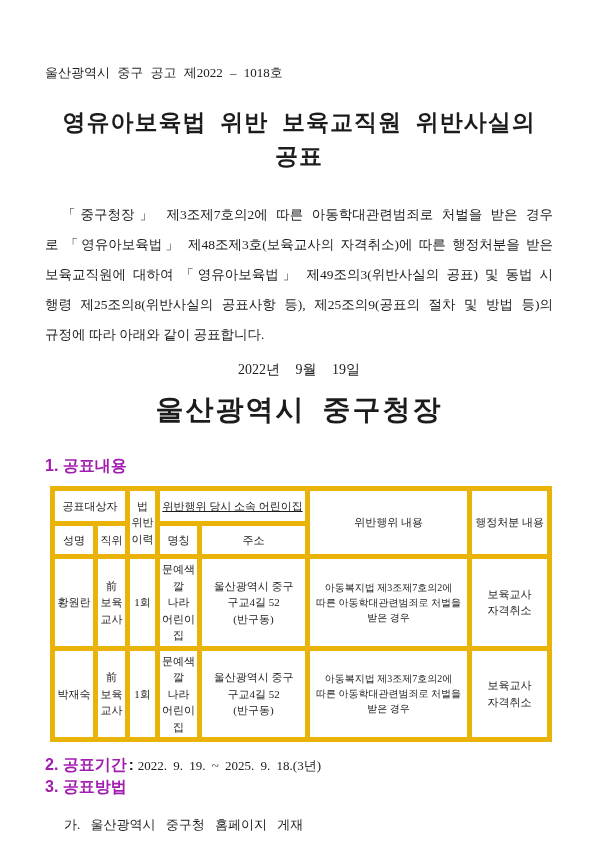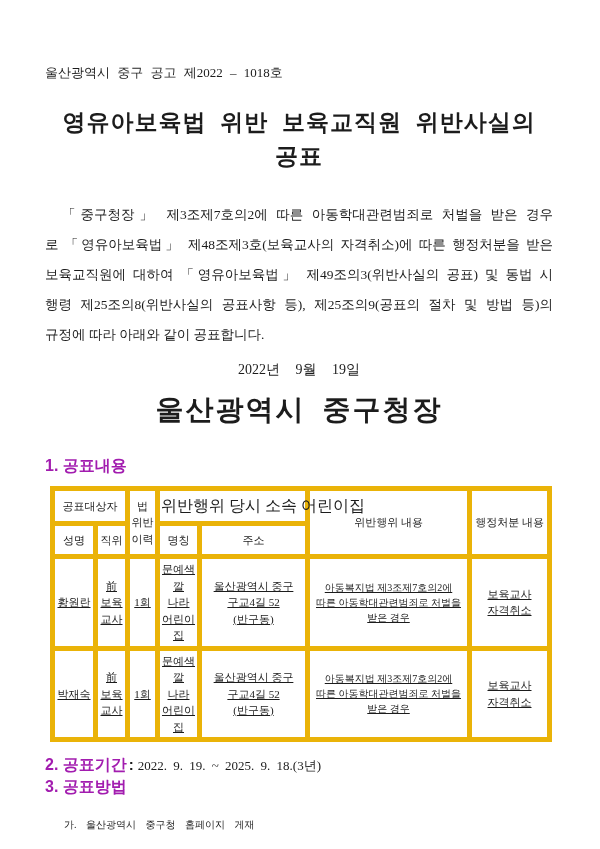--- a/index.html
+++ b/index.html
@@ -31,28 +31,28 @@
   .pub{
     border-collapse:collapse;table-layout:fixed;width:497px;
     margin:9px 0 0 5px;border:2px solid #2f2f2f;
   }
   .pub td{
     border:5px solid #eab308;text-align:center;vertical-align:middle;
     font-size:11px;line-height:1.5;padding:2px 1px;white-space:pre-line;
   }
   .pub tr.h1 td{height:26px;}
   .pub tr.h2 td{height:24px;}
-  .pub tr.dr td{height:59px;text-decoration:underline;}
-  .pub td.nowrap{white-space:nowrap;font-size:16px;}
+  .pub tr.dr td{height:59px;}
+  .pub td.nowrap{white-space:nowrap;font-size:11px;text-decoration:underline;}
   .pub td.vd{font-size:10px;padding:2px 0;}
   .sec2{margin-top:12px;white-space:nowrap;}
   .sec2 .sec-colon{font-weight:bold;font-size:15px;font-family:"Liberation Sans", sans-serif;padding:0 4px 0 2px;}
   .sec2 .sec-val{font-size:13px;word-spacing:3px;}
   .sec3{}
-  .item{font-size:10px;margin:18px 0 0 19px;word-spacing:7px;line-height:18px;white-space:nowrap;}
+  .item{font-size:13px;margin:18px 0 0 19px;word-spacing:7px;line-height:18px;white-space:nowrap;}
 </style>
 </head>
 <body>
 
 <div class="page">
 
   <div class="note">울산광역시 중구 공고 제2022 – 1018호</div>
 
   <h1 class="title">영유아보육법 위반 보육교직원 위반사실의 공표</h1>
 

